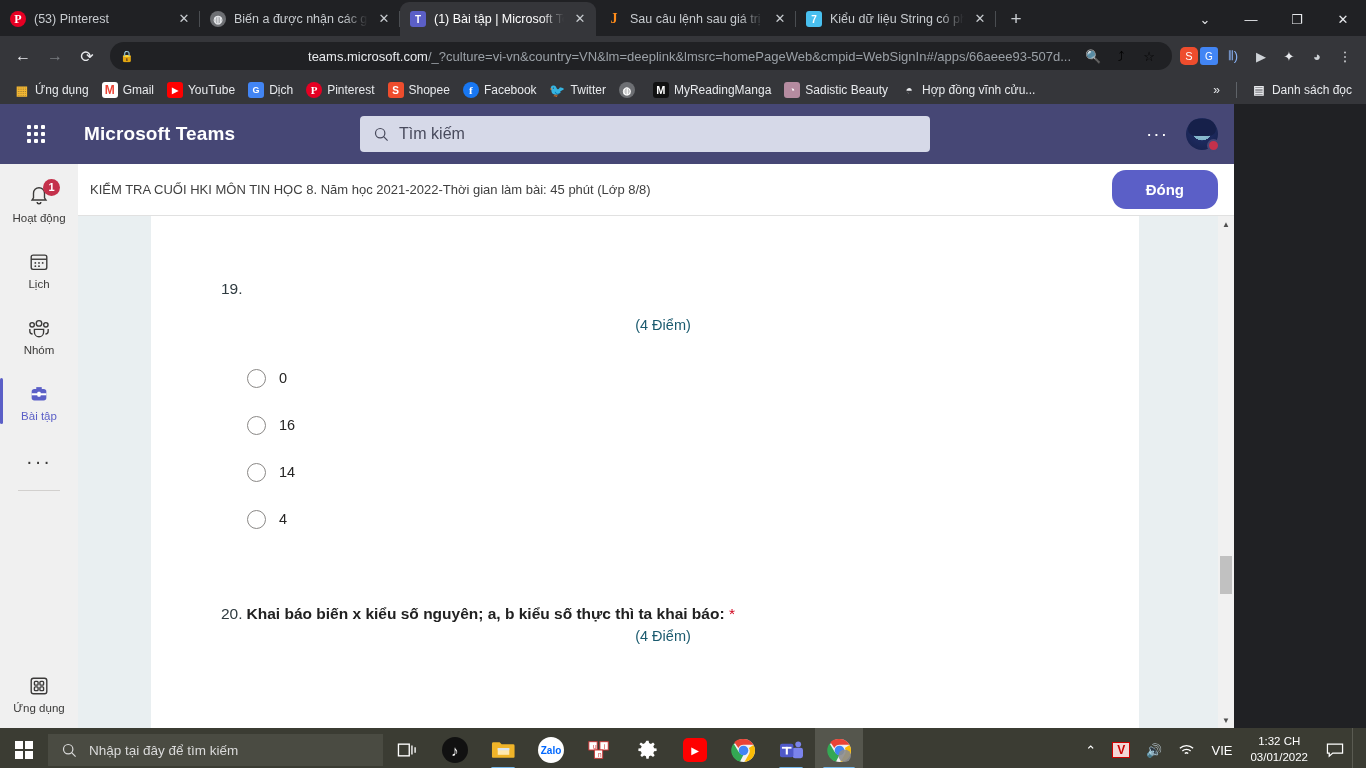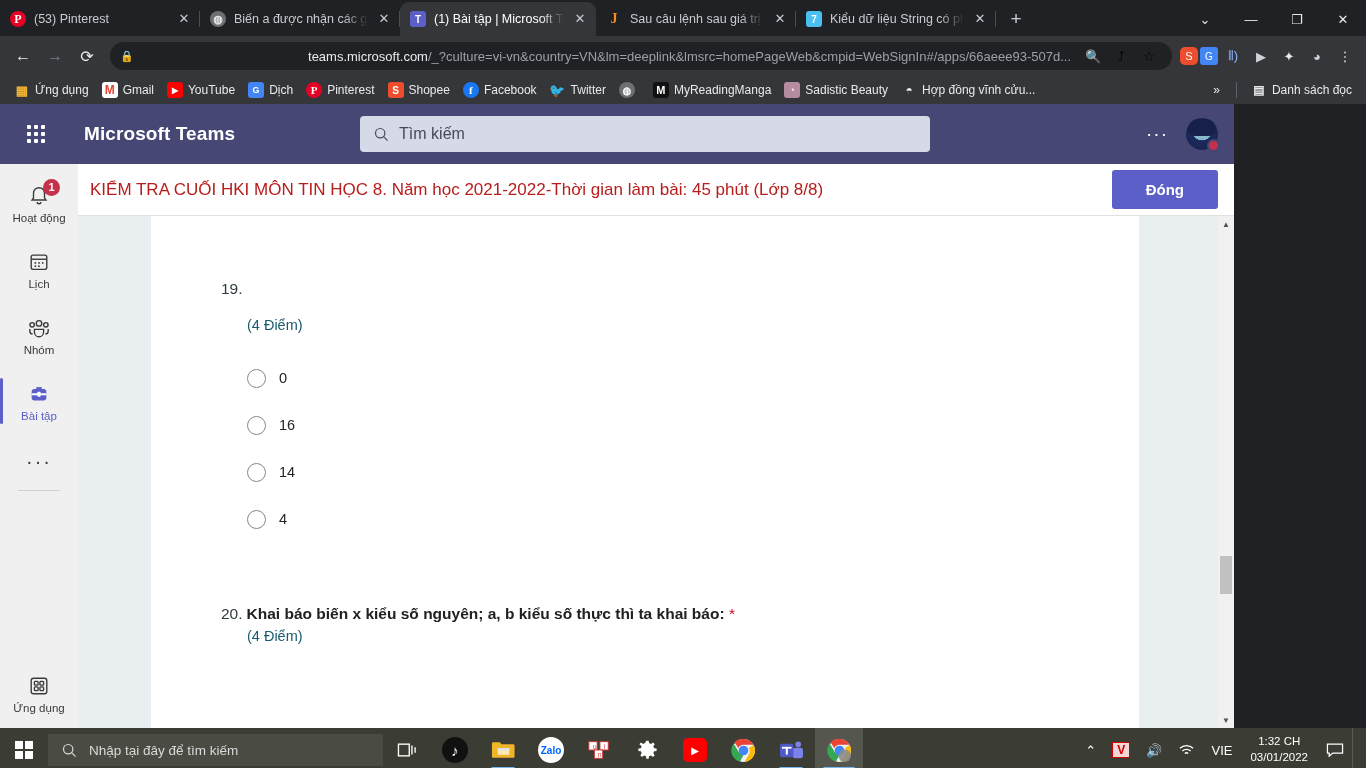--- a/index.html
+++ b/index.html
@@ -146,36 +146,36 @@
   }
   .rail-dots { color:#3b3a39; font-size:20px; letter-spacing:2px; height:50px; display:flex; align-items:center; }
   .rail-div { width:42px; height:1px; background:#d2d0ce; margin: 4px 0 0; }
   .rail-spacer { flex: 1 1 auto; }
 
   .workarea { flex:1 1 auto; display:flex; flex-direction:column; background:#fff; min-width:0; }
   .assign-bar {
     height: 52px; background:#fff; display:flex; align-items:center;
     padding: 0 16px 0 12px; border-bottom:1px solid #e1e1e1;
   }
-  .assign-title { font-size:17px; color:#b91c1c; }
+  .assign-title { font-size:13px; color:#404040; }
   .btn-close-assign {
     margin-left:auto; background:#5b5fc7; color:#fff; border:none;
-    font-size:15px; font-weight:600; padding: 11px 34px; border-radius:3px;
+    font-size:15px; font-weight:600; padding: 11px 34px; border-radius:14px;
     font-family:"Liberation Sans", sans-serif;
   }
 
   .form-scroll {
     flex:1 1 auto; background:#e9eff1; position:relative; overflow:hidden;
     display:flex; justify-content:center;
   }
   .form-card {
     width: 988px; background:#fff; padding: 62px 0 0 0; position:relative;
     margin-right: 22px;
   }
-  .q-block { padding: 0 60px 0 70px; }
+  .q-block { padding: 0 60px 0 70px; text-align: center; }
   .q-head { display:flex; gap:4px; align-items:flex-start; }
   .q-num { color:#2f3b40; font-size:15.5px; line-height:1.48; flex:none; }
   .q-text {
     font-size:15.5px; font-weight:700; color:#212121; line-height:1.48;
     max-width: 825px;
   }
   .q-req { color:#d0021b; font-size:15px; display:block; margin-top:7px; }
   .q-points { color: #1a5a6e; font-size:14.5px; margin-top: 16px; margin-left: 26px; }
   .options { margin: 22px 0 0 26px; }
   .opt { display:flex; align-items:center; gap:13px; height: 47px; }

